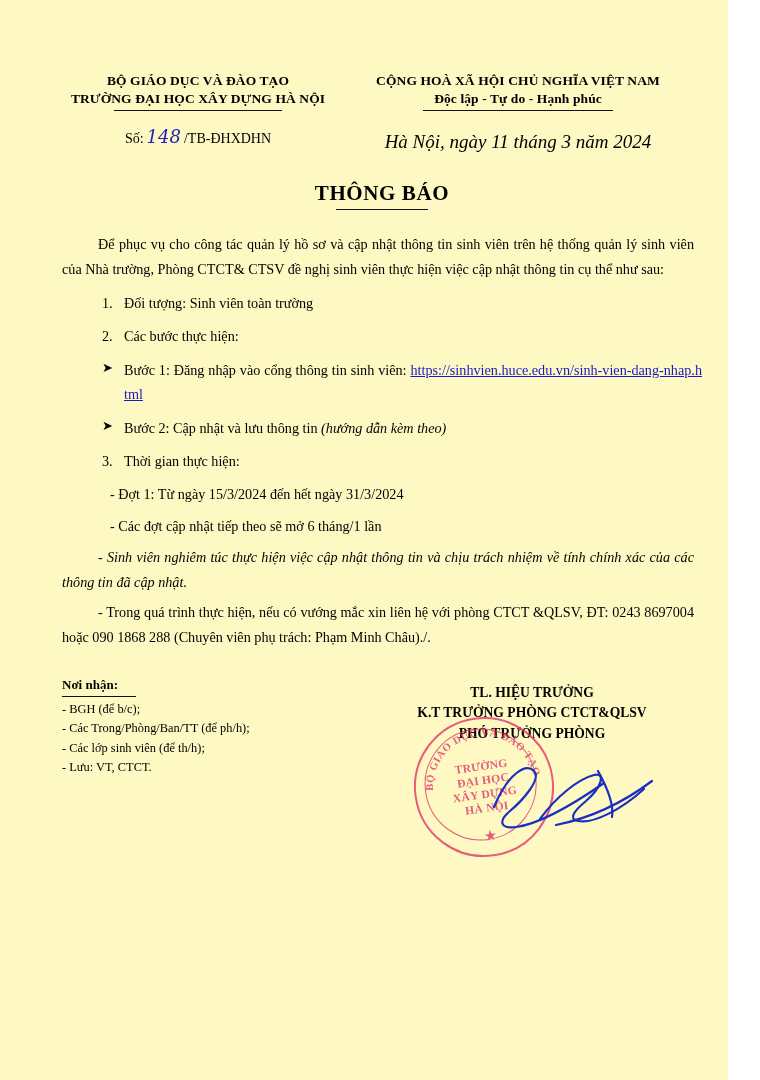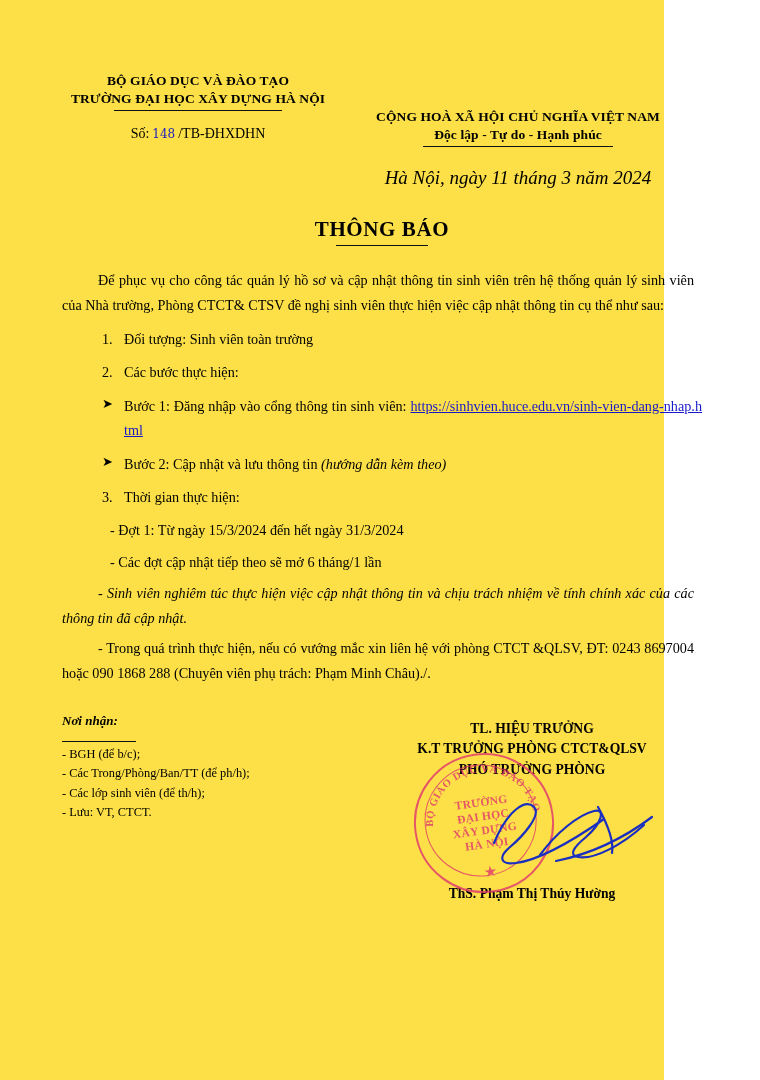--- a/index.html
+++ b/index.html
@@ -11,23 +11,23 @@
     width: 760px;
     height: 1080px;
     position: relative;
     font-family: "Liberation Serif", "DejaVu Serif", serif;
     color: #000000;
     overflow: hidden;
   }
   .page {
     position: absolute;
     left: 0; top: 0;
-    width: 664px;
+    width: 728px;
     height: 1080px;
-    background: #fde047;
+    background: #fef9c3;
   }
   .doc {
     position: absolute;
     left: 62px;
     top: 72px;
     width: 640px;
   }
 
   
   .header {
@@ -40,21 +40,20 @@
     width: 272px;
     text-align: center;
     font-size: 13.5px;
     line-height: 1.35;
   }
   .hdr-right {
     flex: 1;
     text-align: center;
     font-size: 13.5px;
     line-height: 1.35;
-    margin-top: 36px;
   }
   .hdr-line1 { font-weight: bold; letter-spacing: .1px; }
   .hdr-line2 { font-weight: bold; letter-spacing: .1px; }
   .hdr-rule-left {
     width: 168px;
     height: 1px;
     background: #111;
     margin: 2px auto 0 auto;
   }
   .hdr-rule-right {
@@ -63,22 +62,23 @@
     background: #111;
     margin: 2px auto 0 auto;
   }
   .sohieu {
     margin-top: 14px;
     text-align: center;
     font-size: 14px;
   }
   .so-num {
     font-family: "DejaVu Serif", serif;
+    font-style: italic;
     color: #2222bb;
-    font-size: 12px;
+    font-size: 18px;
     padding: 0 3px;
   }
   .place-date {
     margin-top: 18px;
     text-align: center;
     font-size: 19px;
     font-style: italic;
   }
 
   
@@ -162,23 +162,22 @@
     align-items: flex-start;
     position: relative;
   }
   .recipients {
     width: 300px;
     font-size: 12.4px;
     line-height: 1.55;
   }
   .recipients .rcv-title {
     font-weight: bold;
-    font-style: italic;
     font-size: 13px;
-    margin-bottom: 10px;
+    margin-bottom: 1px;
   }
   .recipients .rcv-rule {
     width: 74px;
     height: 1px;
     background: #111;
     margin: 0 0 3px 0;
   }
   .signer {
     flex: 1;
     text-align: center;
@@ -317,21 +316,20 @@
         <div>- Các Trong/Phòng/Ban/TT (để ph/h);</div>
         <div>- Các lớp sinh viên (để th/h);</div>
         <div>- Lưu: VT, CTCT.</div>
       </div>
 
       <div class="signer">
         <div class="sl">TL. HIỆU TRƯỞNG</div>
         <div class="sl">K.T TRƯỞNG PHÒNG CTCT&amp;QLSV</div>
         <div class="sl">PHÓ TRƯỞNG PHÒNG</div>
         <div class="sig-space"></div>
-        <div class="signer-name">ThS. Phạm Thị Thúy Hường</div>
       </div>
 
       <div class="stamp">
         <div class="stamp-inner"></div>
         <svg width="136" height="136" viewBox="0 0 136 136">
           <defs>
             <path id="arcTop" d="M 17,68 A 51,51 0 0 1 119,68"></path>
           </defs>
           <text fill="#e03a6d" font-size="10.5" font-family="Liberation Serif, serif" font-weight="bold" letter-spacing="0.6">
             <textPath href="#arcTop" startOffset="50%" text-anchor="middle" id="seal-arc-label">BỘ GIÁO DỤC VÀ ĐÀO TẠO</textPath>

